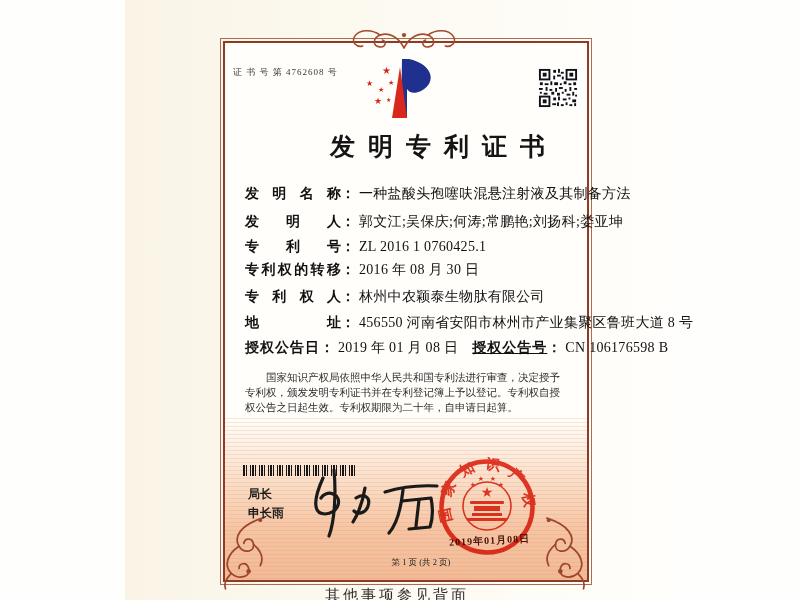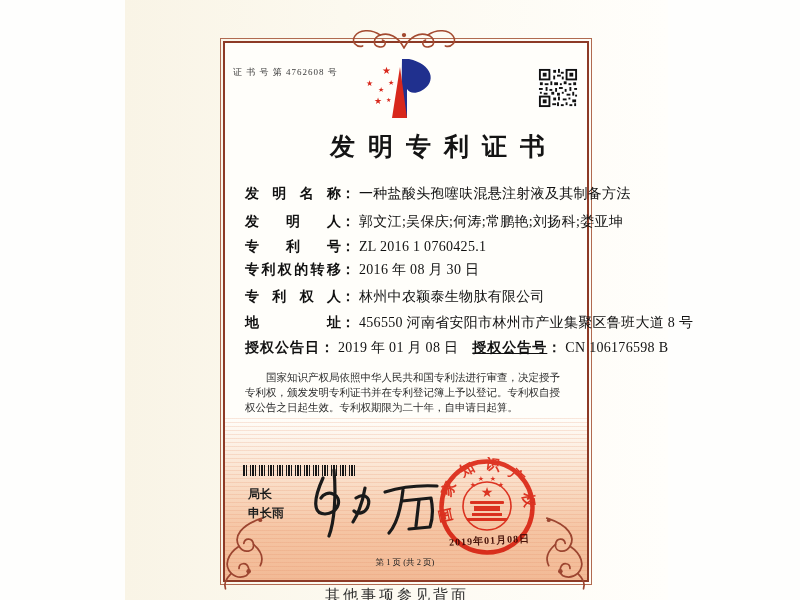--- a/index.html
+++ b/index.html
@@ -32,21 +32,21 @@
             color:#2b2b2b;margin-top:12px;}
   .bodytext p{margin:0;text-indent:2em;}
   .barcode{position:absolute;left:243px;top:465px;width:114px;height:11px;
      background:repeating-linear-gradient(90deg,#161616 0 2px,transparent 2px 3px,#161616 3px 4px,transparent 4px 7px,#161616 7px 8px,transparent 8px 9px);}
   .signblock{position:absolute;left:248px;top:485px;font-size:12px;font-weight:600;
              line-height:19px;color:#1e1e1e;}
   .sig-svg{position:absolute;left:303px;top:460px;z-index:4;}
   .seal-svg{position:absolute;left:437px;top:457px;z-index:5;mix-blend-mode:multiply;opacity:.95;}
   .sealdate{left:449px;top:533px;width:110px;font-size:10px;font-weight:700;color:#49140a;
             letter-spacing:1px;transform:rotate(-3deg);z-index:4;}
-  .pagenote{left:220px;top:557px;width:370px;text-align:center;font-size:8.5px;color:#222;z-index:6;}
+  .pagenote{left:220px;top:557px;width:370px;text-align:center;font-size:8.5px;color:#222;z-index:6;padding-left:16px;}
   .footnote{left:212px;top:586px;width:370px;text-align:center;font-size:15px;letter-spacing:3px;color:#2e2e2e;}
   .logo-svg{position:absolute;left:362px;top:58px;}
   .qr-svg{position:absolute;left:538px;top:67px;}
   .orn-top{position:absolute;left:345px;top:26px;}
   .orn-bl{position:absolute;left:210px;top:514px;}
   .orn-br{position:absolute;left:541px;top:514px;transform:scaleX(-1);}
   svg{display:block;}
 </style>
 </head>
 <body>

